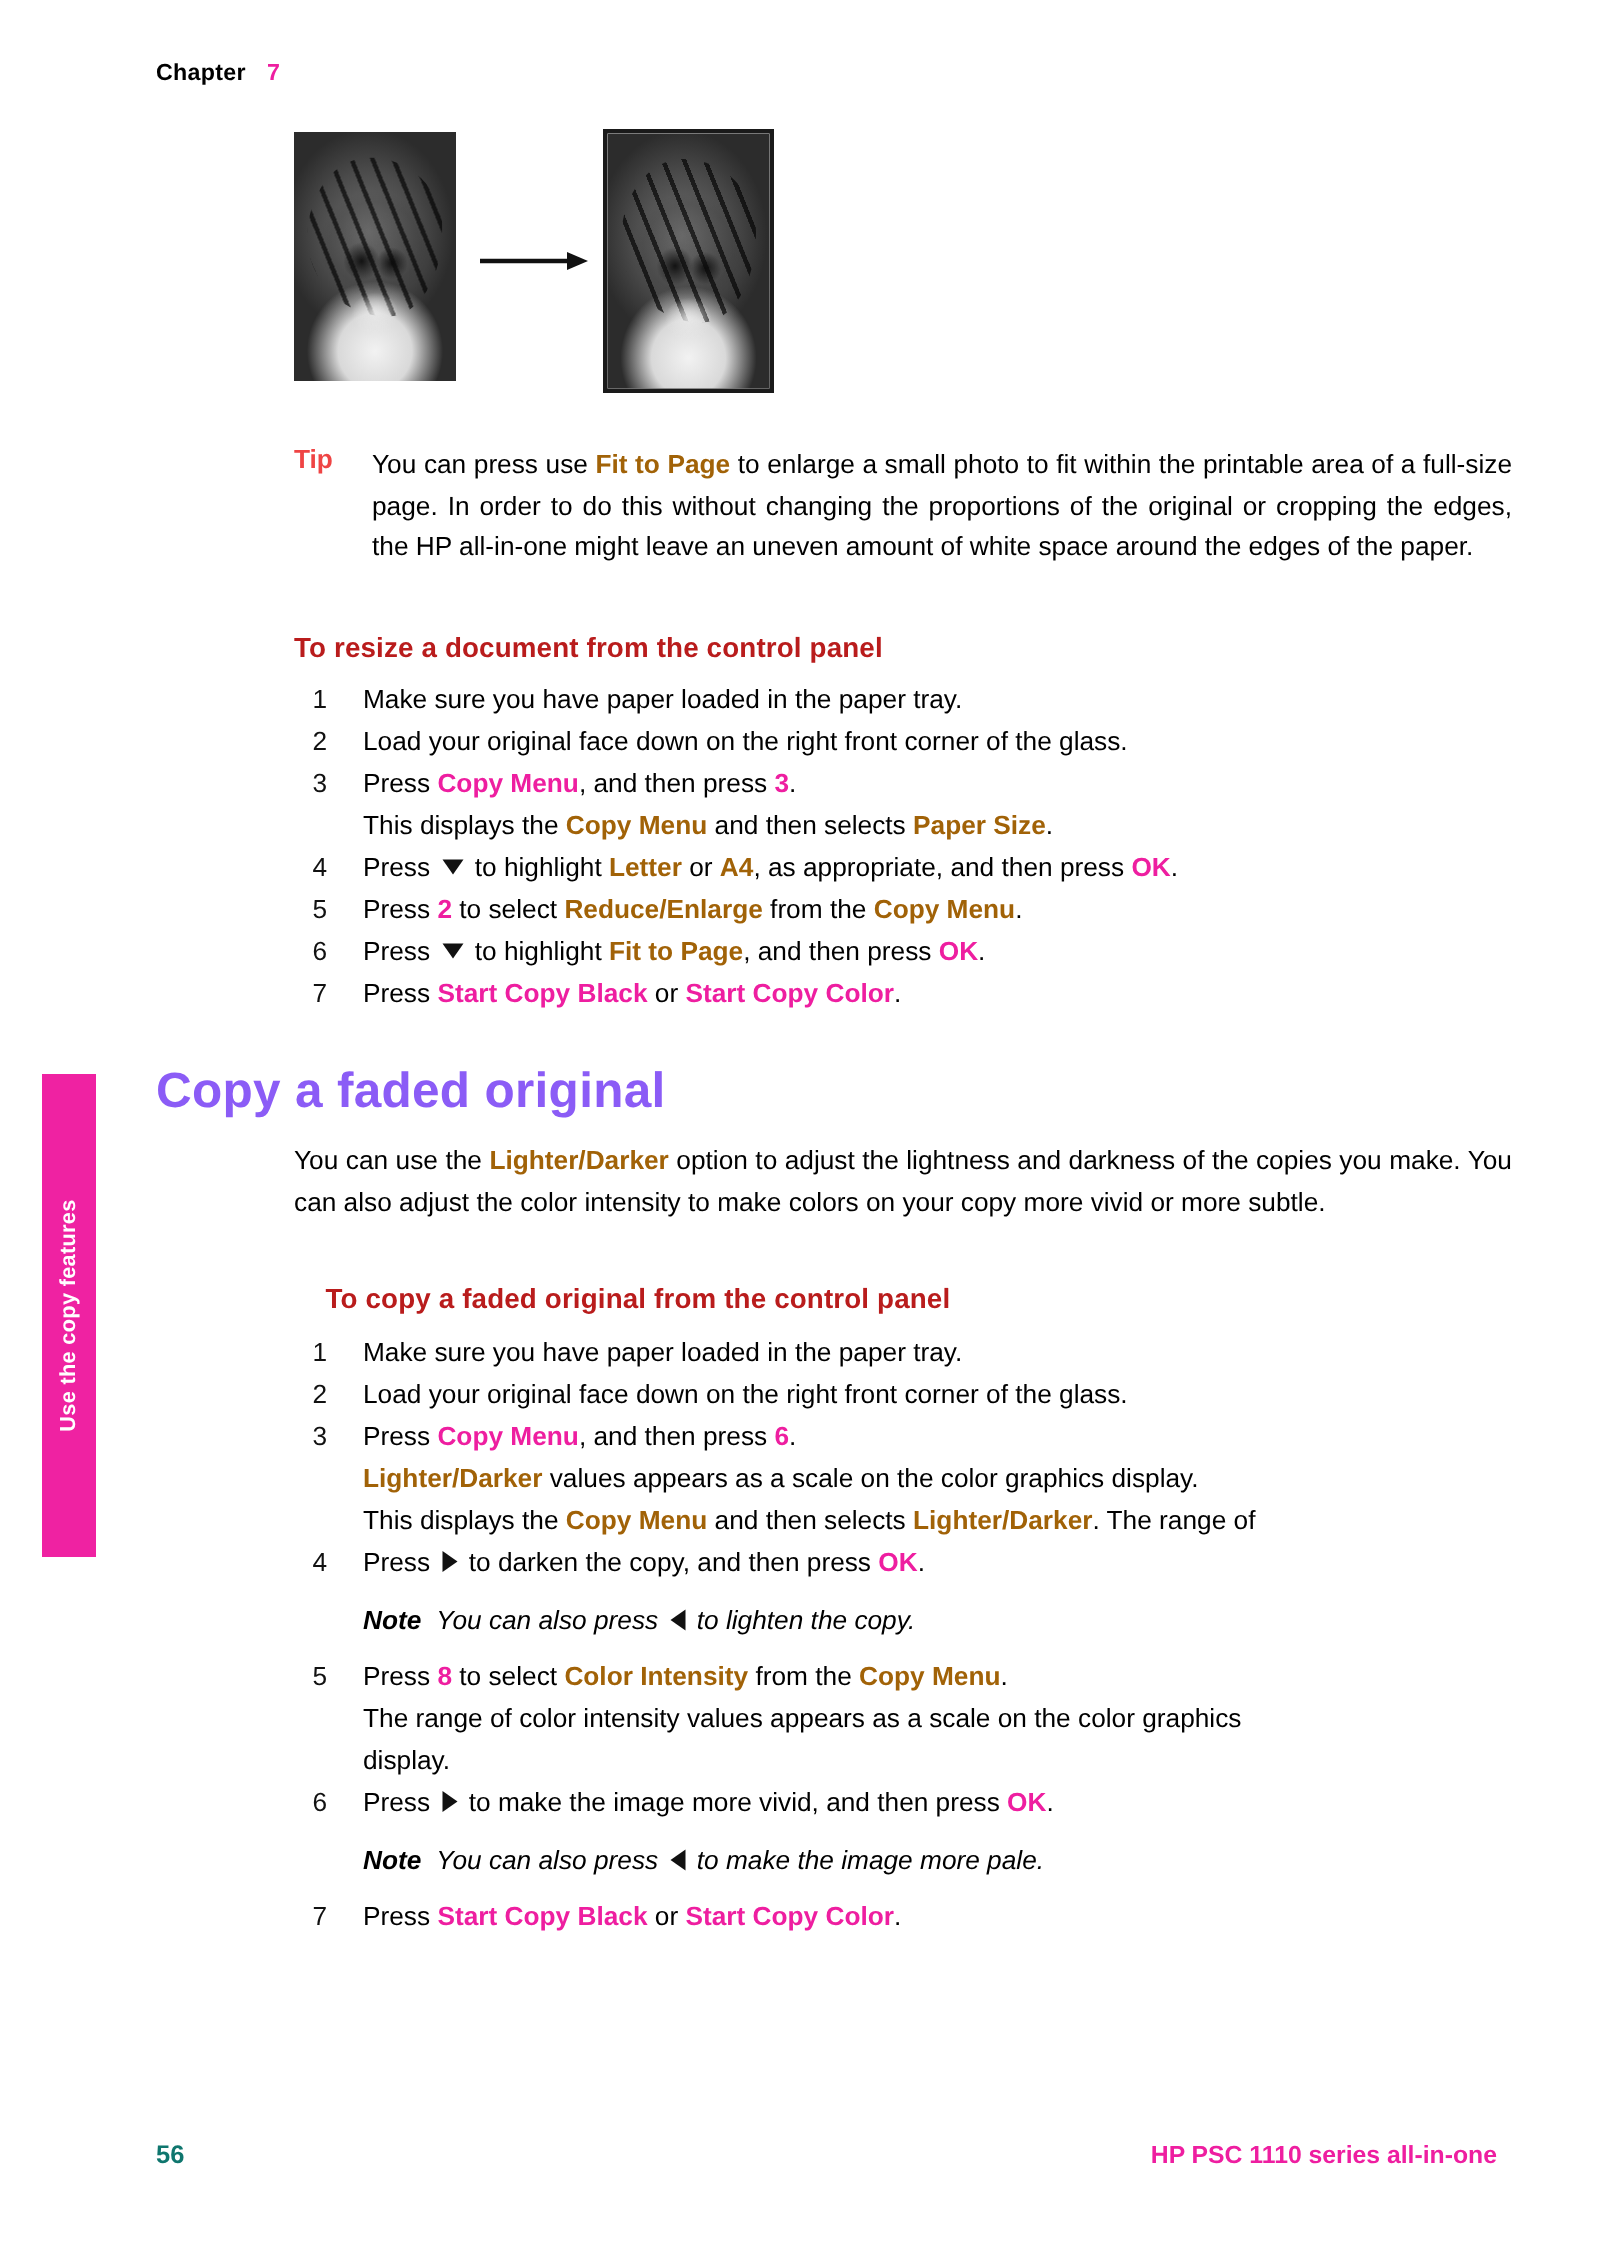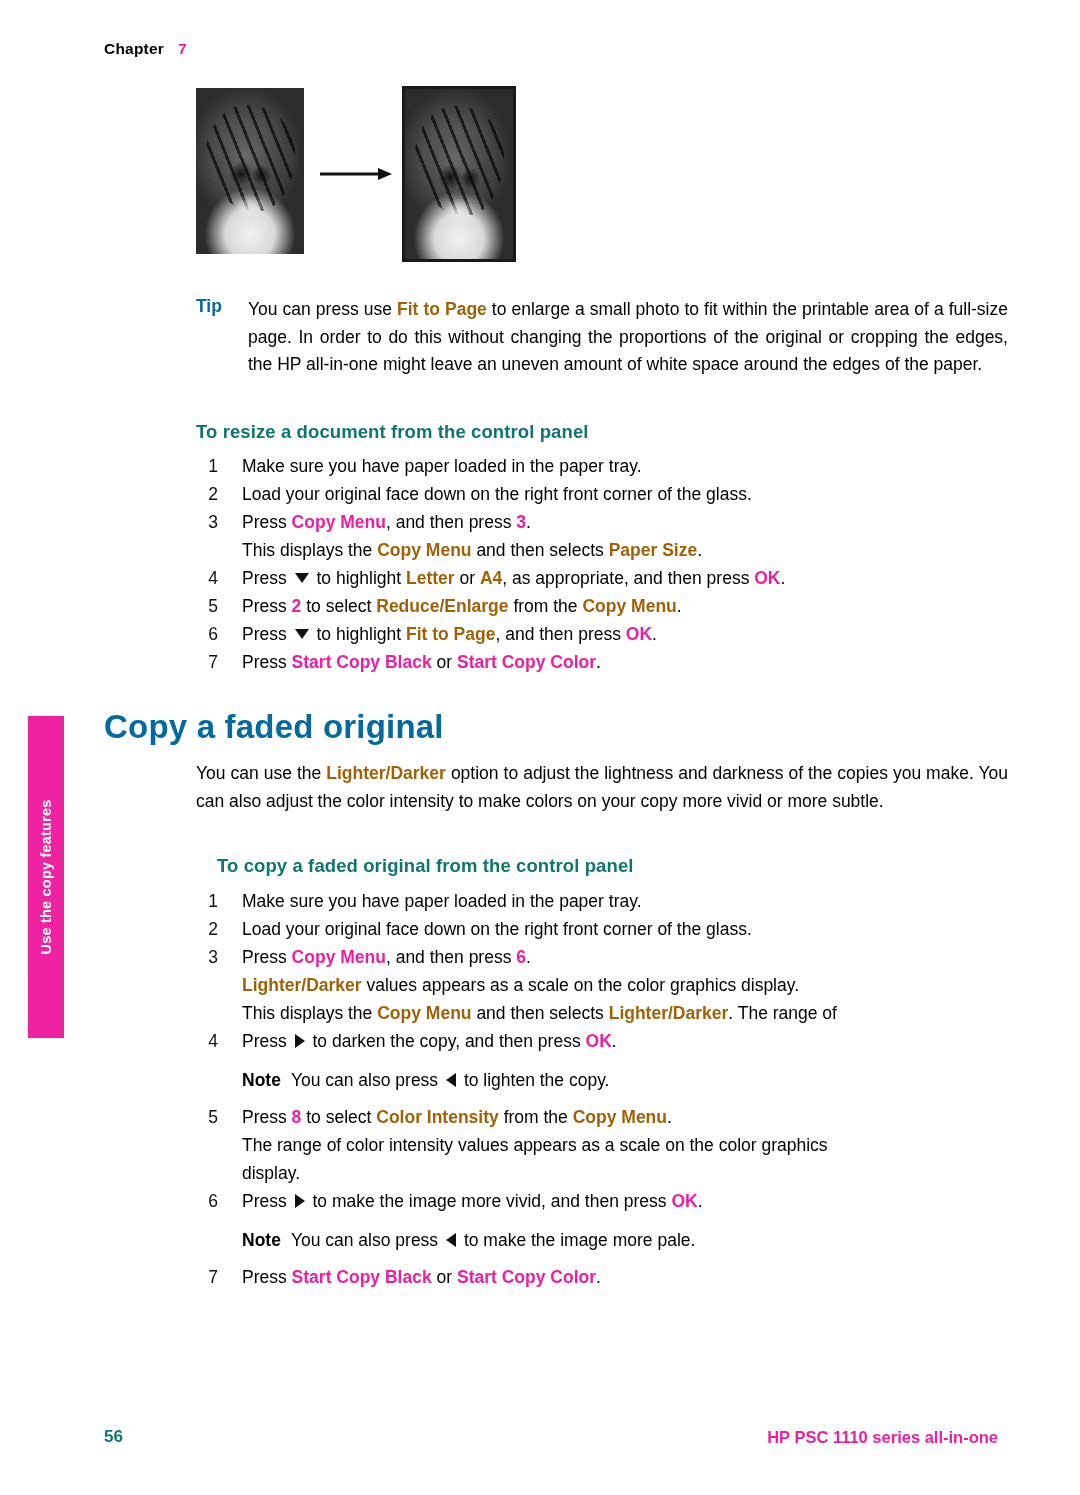--- a/index.html
+++ b/index.html
@@ -135,42 +135,42 @@
     left: 196px;
     top: 296px;
     width: 812px;
   }
   .tip-label {
     position: absolute;
     left: 0;
     top: 0;
     font-weight: bold;
     font-size: 17.5px;
-    color: #0369a1;
+    color: #ef4444;
   }
   .tip-body {
     margin-left: 52px;
     font-size: 17.5px;
     line-height: 27.5px;
     text-align: justify;
   }
 
   .sec-head {
     position: absolute;
     font-weight: bold;
     font-size: 18.5px;
-    color: #0f766e;
+    color: #b91c1c;
     letter-spacing: 0.1px;
   }
 
   .big-head {
     position: absolute;
     font-weight: bold;
     font-size: 33px;
-    color: #0369a1;
+    color: #8b5cf6;
     letter-spacing: 0.2px;
   }
 
   .para {
     position: absolute;
     font-size: 17.5px;
     line-height: 27.5px;
     text-align: justify;
   }
 
@@ -196,20 +196,21 @@
     text-align: right;
     color: #111;
   }
   .sub-line {
     display: block;
   }
   .note-line {
     display: block;
     margin-top: 11px;
     margin-bottom: 9px;
+    font-style: italic;
   }
   .note-label {
     font-weight: bold;
     margin-right: 10px;
   }
 
   .mag {
     color: #ee1ea0;
     font-weight: bold;
   }

